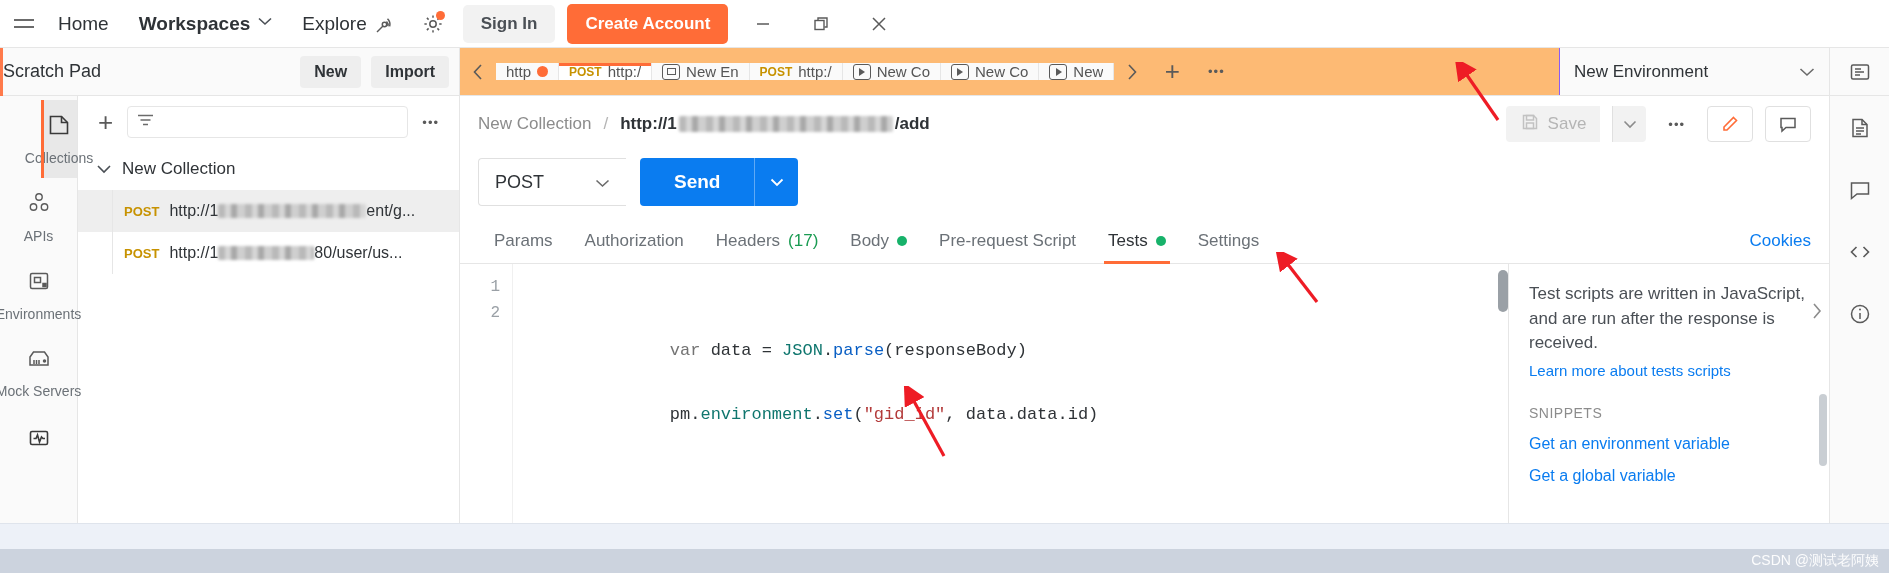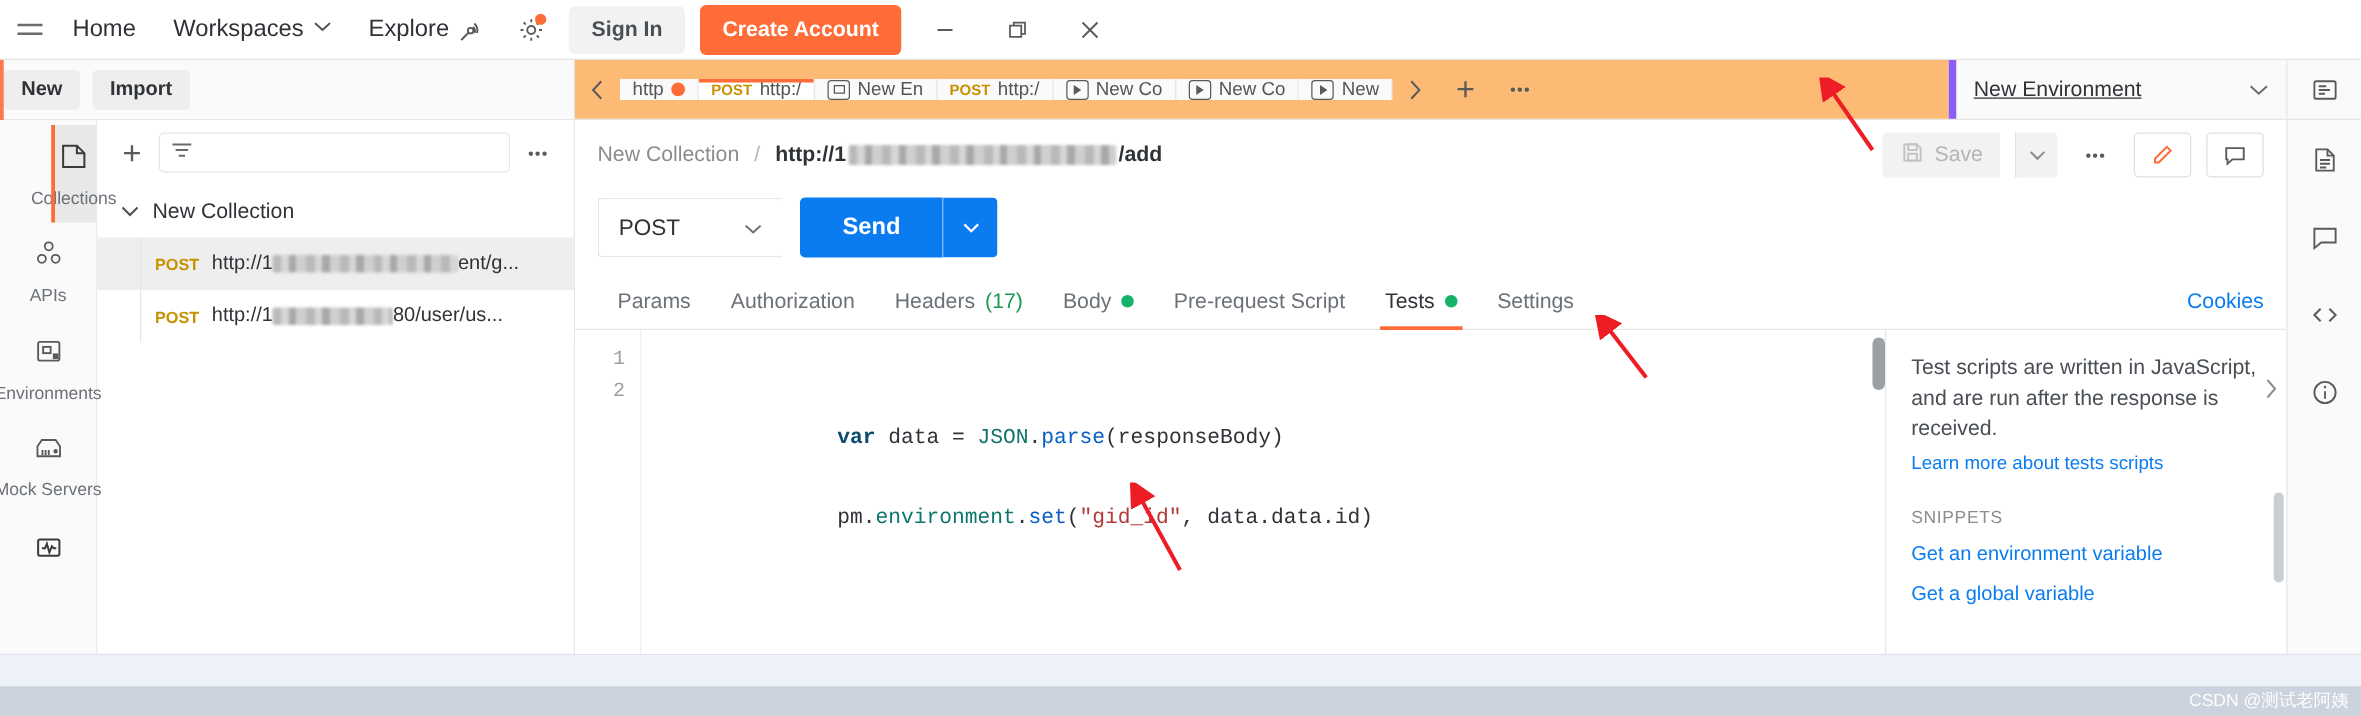--- a/index.html
+++ b/index.html
@@ -71,21 +71,21 @@
   .tab .meth { color: #c79200; font-size: 12px; font-weight: bold; }
   .tab .tlabel { overflow: hidden; text-overflow: clip; color:#555; }
   .dot-unsaved { width: 11px; height: 11px; border-radius: 50%; background: #ff6c37; flex: 0 0 11px; }
   .tabicon { width:18px; height:16px; border:1.6px solid #5a5a5a; border-radius:3px; display:flex; align-items:center; justify-content:center; flex:0 0 18px; }
   .tabicon.env:after { content:""; width:7px; height:5px; border:1.6px solid #5a5a5a; }
   .tabicon.run:after { content:""; width:0; height:0; border-left:6px solid #5a5a5a; border-top:4px solid transparent; border-bottom:4px solid transparent; margin-left:1px;}
   .tabplus { width: 44px; display:flex; align-items:center; justify-content:center; font-size: 26px; color:#5a5a5a; cursor:pointer; }
   .tabmore { width: 44px; display:flex; align-items:center; justify-content:center; color:#5a5a5a; cursor:pointer; letter-spacing:1px; font-size: 13px;}
   .envsel {
     width: 270px; flex: 0 0 270px; display: flex; align-items: center; justify-content: space-between;
-    border-left: 6px solid #8b5cf6; padding: 0 14px; font-size: 17px; color: #2f3337; cursor: pointer; text-decoration: underline;
+    border-left: 1px solid #8b5cf6; padding: 0 14px; font-size: 17px; color: #2f3337; cursor: pointer;
   }
   .rightrail-hdr { width: 60px; flex:0 0 60px; display:flex; align-items:center; justify-content:center; border-left:1px solid #e6e6e6; color:#5a5a5a; cursor:pointer;}
 
   
   .bodyrow { flex: 1; display: flex; min-height: 0; }
 
   .railnav { width: 78px; flex: 0 0 78px; background: #fafafa; border-right: 1px solid #e6e6e6; padding-top: 4px; }
   .railitem { height: 78px; display: flex; flex-direction: column; align-items: center; justify-content: center; gap: 7px; cursor: pointer; color: #5a5a5a; position: relative; }
   .railitem.active { background: #e8e8e8; margin-left: 41px; }
   .railitem.active:before { content:""; position:absolute; left:0; top:0; bottom:0; width:3px; background:#ff6c37;}
@@ -143,21 +143,21 @@
   .cookies { margin-left:auto; color:#0a7cf0; font-size:17px; cursor:pointer;}
 
   .editorrow { flex: 1; display: flex; min-height: 0; }
   .editor { flex: 1; min-width:0; display: flex; position: relative; background:#fff; overflow:hidden;}
   .gutter { width: 52px; flex: 0 0 52px; padding-top: 10px; text-align: right; padding-right: 12px;
             font-family: "Liberation Mono", monospace; font-size: 16px; color: #9aa0a6; }
   .gutter div { height: 26px; line-height: 26px; }
   .code { flex: 1; padding-top: 10px; font-family: "Liberation Mono", monospace; font-size: 17px; min-width:0;
           border-left: 1px solid #f0f0f0; padding-left: 14px; white-space: pre; overflow:hidden;}
   .code div { height: 26px; line-height: 26px; }
-  .k-var { color: #0c4a6e; font-weight: bold; }
+  .k-var { color: #737373; }
   .k-plain { color: #2f3337; }
   .k-prop { color: #0f766e; }
   .k-str { color: #b33a3a; }
   .k-fn { color: #0a5fc4; }
   .ed-vscroll { position:absolute; right:0; top:6px; width: 10px; height: 42px; background: #9aa0a6; border-radius:5px;}
   .ed-border { border-right: 1px solid #e6e6e6; }
 
   .snip { width: 320px; flex: 0 0 320px; padding: 18px 16px 0 20px; position: relative; }
   .sniptext { font-size: 17px; color: #4a4f55; line-height: 1.45; }
   .sniplink { color:#0a7cf0; font-size:15px; display:block; margin-top: 6px; cursor:pointer; text-decoration:none;}
@@ -182,21 +182,21 @@
 
 <div class="app">
 
   <div class="topbar">
     <div class="hamburger">
         <i></i>
         <i></i>
       </div>
     <div class="topnav">
       <a>Home</a>
-      <span style="display:flex;align-items:center;">
+      <span style="display:flex;align-items:center;font-weight:bold;">
         <a>Workspaces</a>
         <span class="caret-d">
           <svg width="14" height="9" viewBox="0 0 14 9">
               <path d="M1 1.5 L7 7 L13 1.5" stroke="#4a4f55" stroke-width="1.6" fill="none"></path>
             </svg>
         </span>
       </span>
       <a>Explore</a>
     </div>
 
@@ -235,20 +235,21 @@
             <path d="M5 5 L17 17 M17 5 L5 17" stroke="#5a5a5a" stroke-width="1.5"></path>
           </svg>
       </div>
     </div>
   </div>
 
   <div class="row2">
 
     <div class="scratchhdr">
       <div class="scratch-accent"></div>
+      <div class="scratch-title">Scratch Pad</div>
       <button class="sbtn">New</button>
       <button class="sbtn">Import</button>
     </div>
 
     <div class="tabbar">
       <div class="tabarrow">
         <svg width="14" height="18" viewBox="0 0 14 18">
             <path d="M10 2 L3.5 9 L10 16" stroke="#5a5a5a" stroke-width="1.6" fill="none"></path>
           </svg>
       </div>

